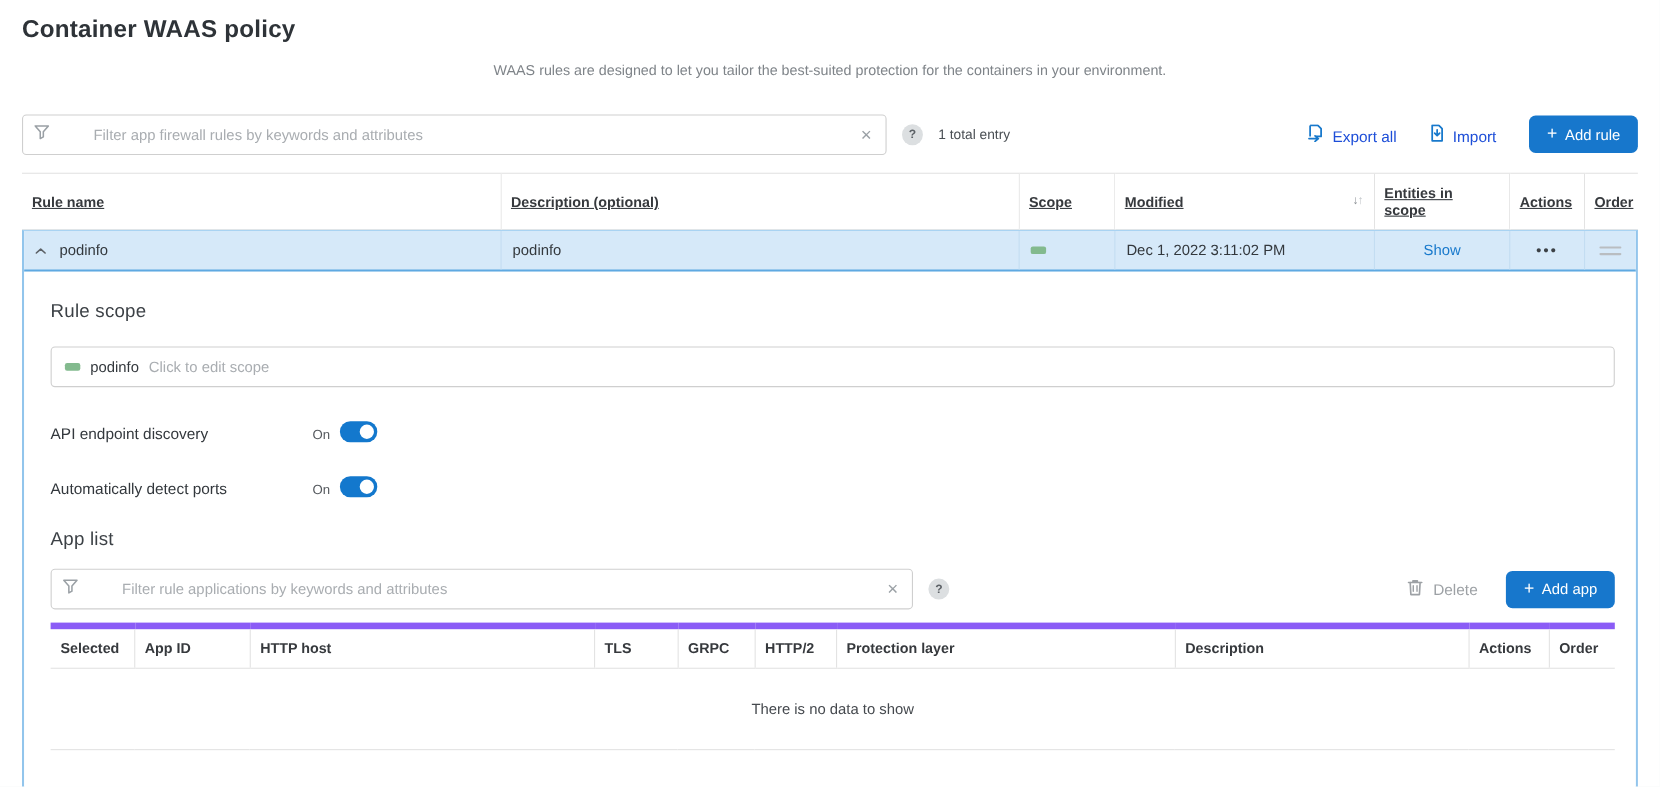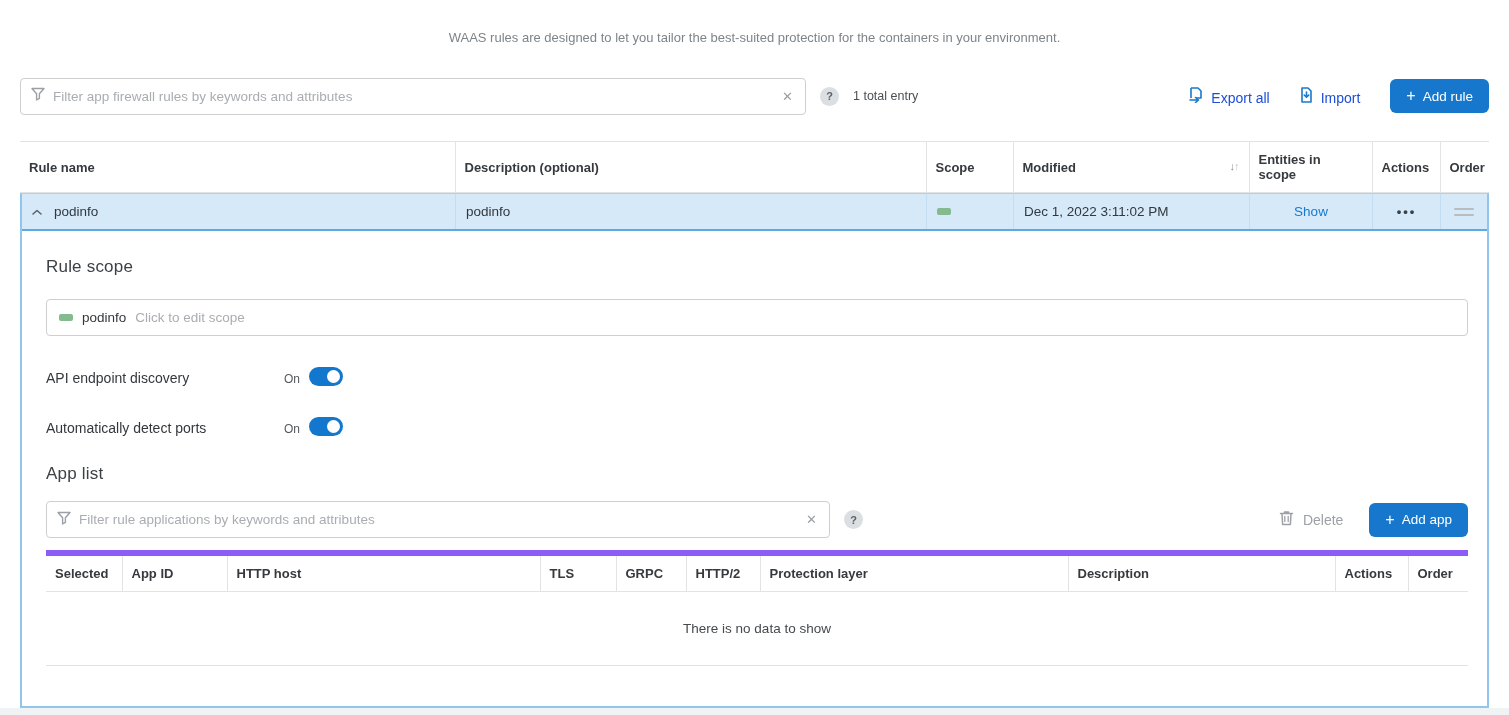--- a/index.html
+++ b/index.html
@@ -13,21 +13,21 @@
   .content { background: #ffffff; padding: 14px 20px 0 20px; }
 
   
   .page-title { font-size: 22px; font-weight: 700; color: #2e3338; letter-spacing: .2px; }
   .page-subtitle { font-size: 13px; color: #7f8489; margin-top: 16px; text-align: center; }
 
   
   .toolbar { display: flex; align-items: center; margin-top: 32px; height: 38px; }
   .filter-box {
     width: 786px; height: 37px; border: 1px solid #cfcfcf; border-radius: 4px;
-    display: flex; align-items: center; padding: 16px 10px; background: #fff;
+    display: flex; align-items: center; padding: 16px 10px; background: #fff; gap: 32px;
   }
   .filter-box input {
     border: none; outline: none; flex: 1; font-size: 13.5px; color: #3a3f44;
     font-family: "Liberation Sans", sans-serif; background: transparent; margin-left: 8px;
   }
   .filter-box input::placeholder { color: #a9adb1; }
   .clear-x { color: #9aa0a5; font-size: 13px; cursor: pointer; padding: 0 2px; }
   .help-circle {
     width: 19px; height: 19px; border-radius: 50%; background: #dcdfe1; color: #5c6166;
     font-size: 11px; font-weight: 700; display: flex; align-items: center; justify-content: center;
@@ -40,21 +40,21 @@
     cursor: pointer; margin-left: 28px; white-space: nowrap;
   }
   .primary-btn {
     background: #1777cc; color: #ffffff; border: none; border-radius: 6px;
     font-size: 13.5px; padding: 0 16px; height: 34px; margin-left: 30px; cursor: pointer;
     font-family: "Liberation Sans", sans-serif; display: flex; align-items: center; gap: 7px;
   }
   .plus-glyph { font-size: 16px; font-weight: 400; }
 
   
-  .rules-table { width: 1469px; margin-top: 26px; border-collapse: collapse; table-layout: fixed; }
+  .rules-table { width: 1469px; margin-top: 16px; border-collapse: collapse; table-layout: fixed; text-decoration: underline; }
   .rules-table th {
     border-top: 1px solid #e3e3e3; border-bottom: 1px solid #e3e3e3;
     font-size: 13px; font-weight: 700; color: #36393d; text-align: left;
     padding: 10px 10px 10px 9px; background: #fff; position: relative;
   }
   .rules-table th + th { border-left: 1px solid #e3e3e3; }
   .sort-icon { float: right; font-size: 11px; letter-spacing: -1px; }
   .sort-down { color: #8c9196; } .sort-up { color: #c2c6ca; }
 
   
@@ -115,20 +115,21 @@
   }
 
   .icon-svg { flex: 0 0 auto; display: inline-block; }
 </style>
 </head>
 <body>
 
 <div class="content">
 
   <div>
+    <div class="page-title">Container WAAS policy</div>
     <div class="page-subtitle">WAAS rules are designed to let you tailor the best-suited protection for the containers in your environment.</div>
   </div>
 
   <div class="toolbar">
     <div class="filter-box">
       <span class="icon-svg">
         <svg width="14" height="14" viewBox="0 0 14 14">
             <path d="M1 1.5 h12 L8.4 6.8 v4.6 L5.6 13 V6.8 Z" fill="none" stroke="#9aa0a5" stroke-width="1.4" stroke-linejoin="round"></path>
           </svg>
       </span>

